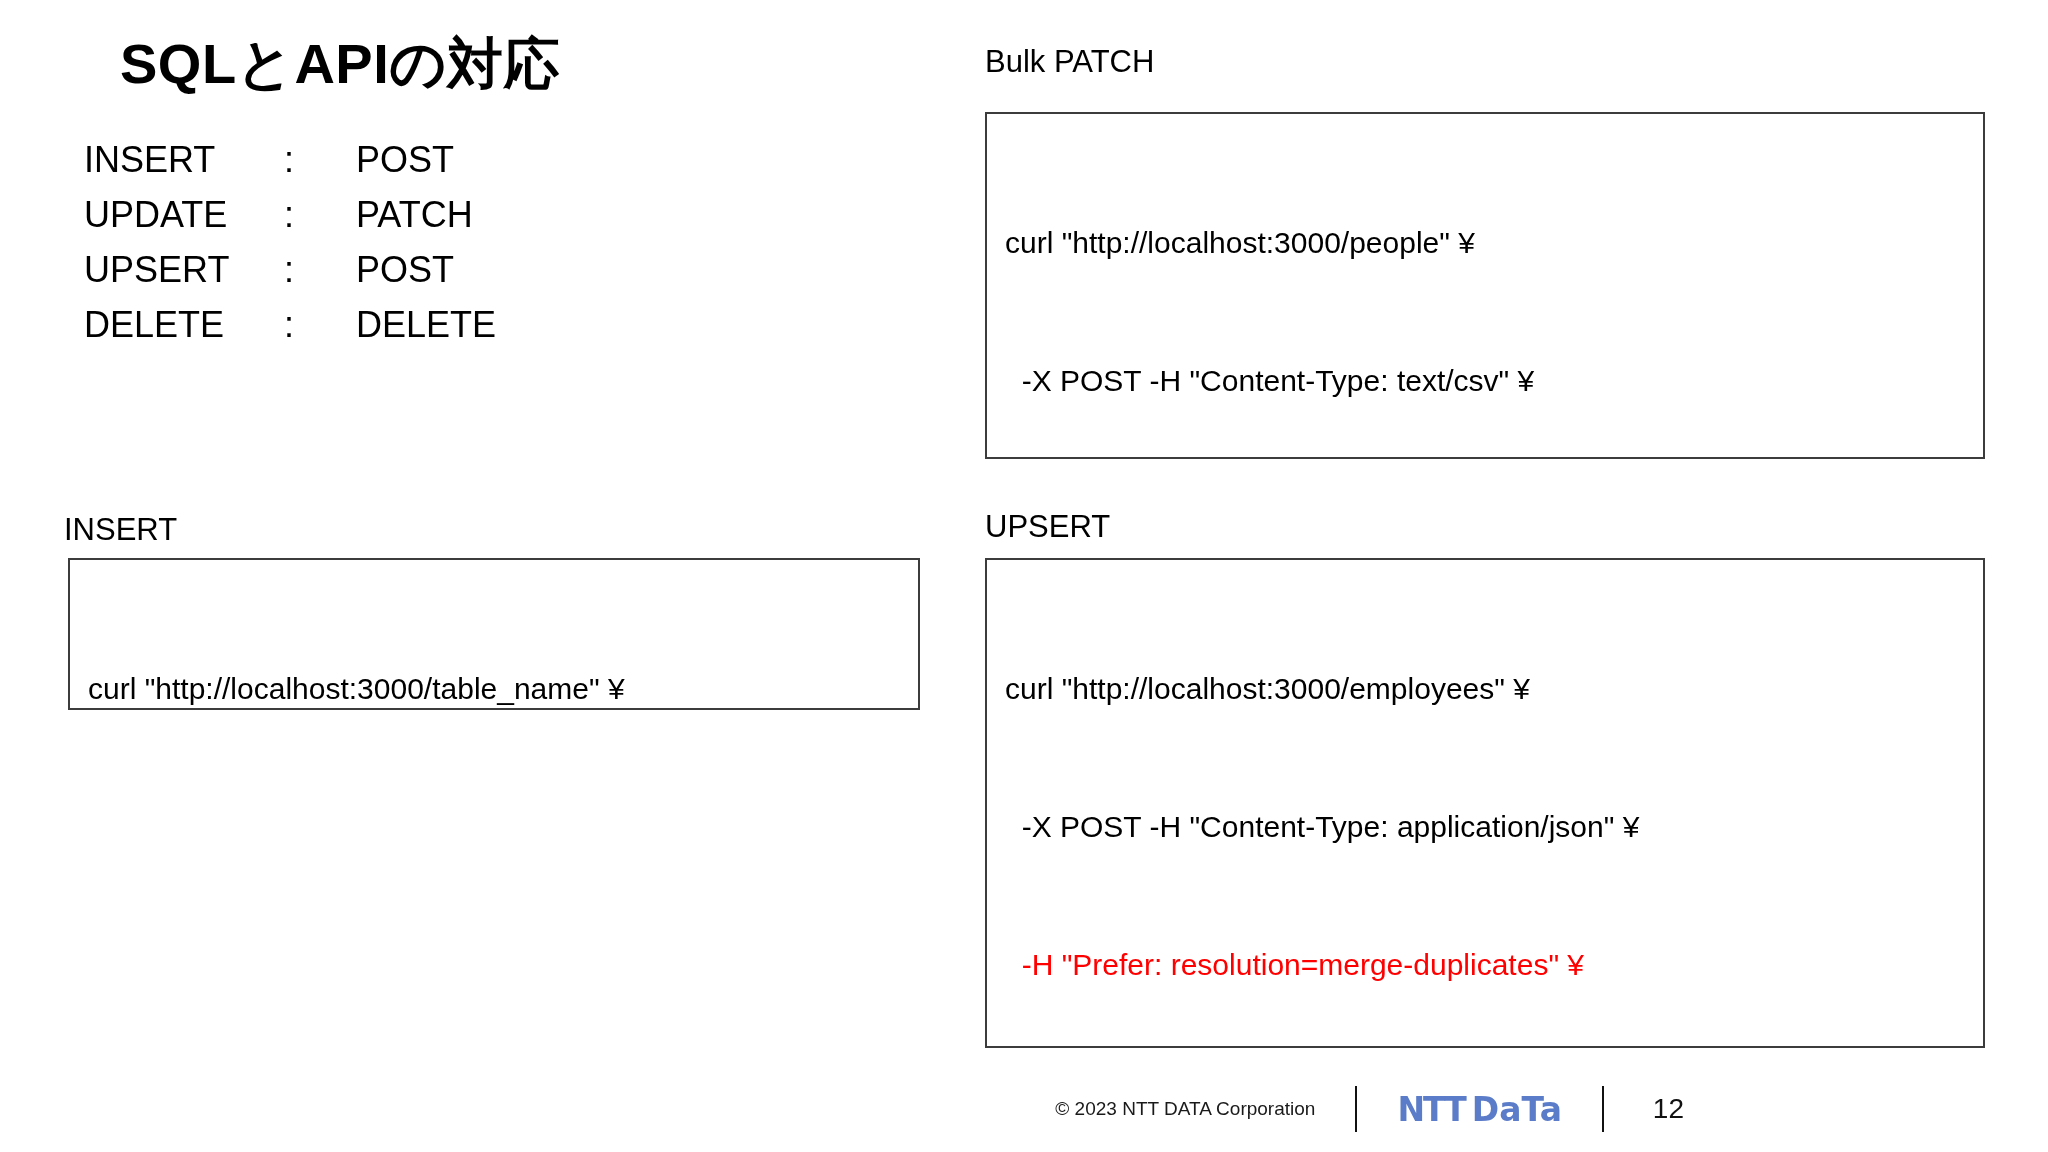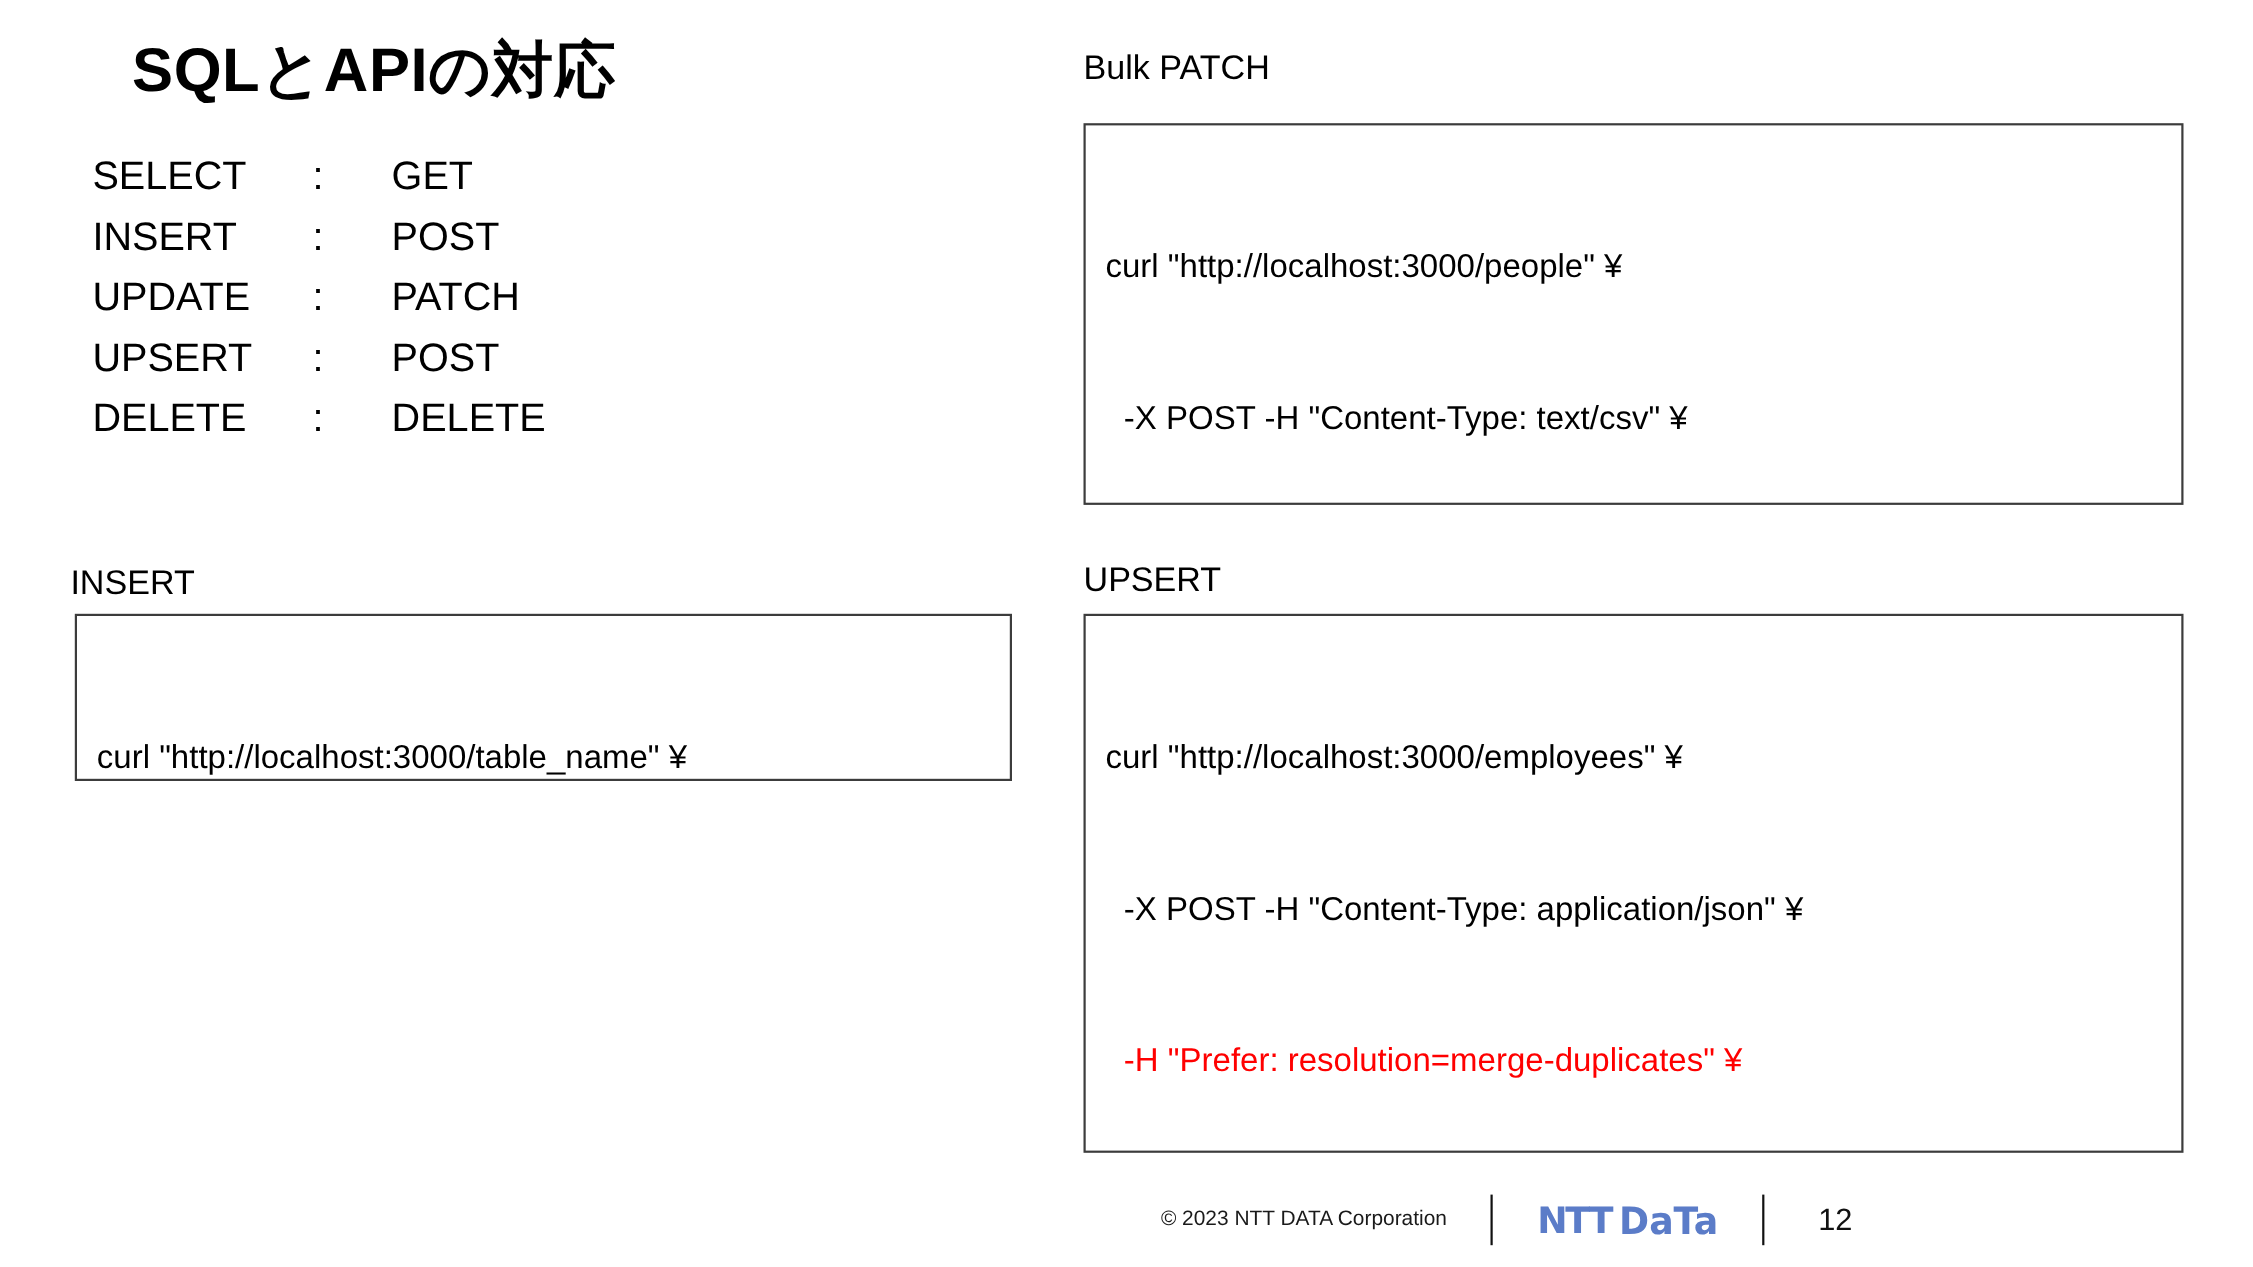--- a/index.html
+++ b/index.html
@@ -149,25 +149,20 @@
   }
 </style>
 </head>
 <body>
 
 <div class="slide-title">SQLとAPIの対応</div>
 
 <table class="mapping">
   <tbody>
     <tr>
-      <td class="map-sql">SELECT</td>
-      <td class="map-colon">:</td>
-      <td class="map-api">GET</td>
-    </tr>
-    <tr>
       <td class="map-sql">INSERT</td>
       <td class="map-colon">:</td>
       <td class="map-api">POST</td>
     </tr>
     <tr>
       <td class="map-sql">UPDATE</td>
       <td class="map-colon">:</td>
       <td class="map-api">PATCH</td>
     </tr>
     <tr>

